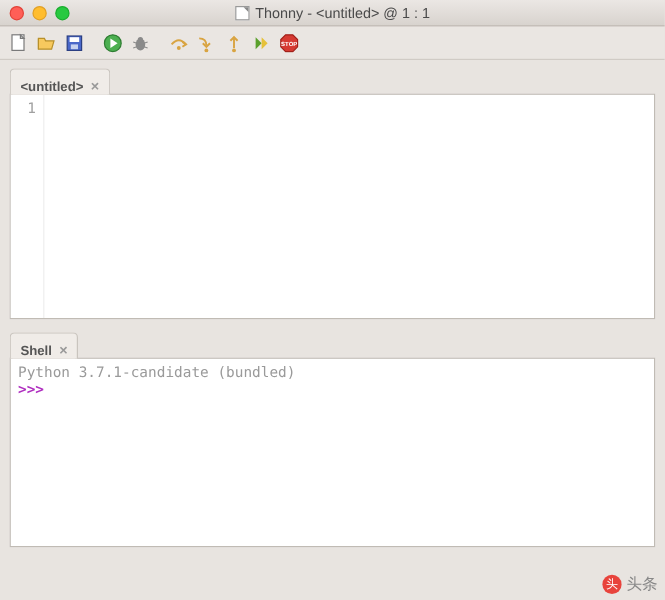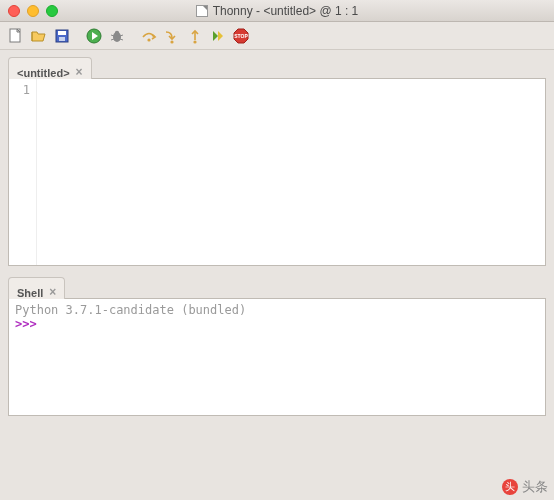--- a/index.html
+++ b/index.html
@@ -67,21 +67,21 @@
     padding: 4px 6px 0 0;
     border-right:1px solid #eee;
     user-select:none;
   }
   .code { flex:1; padding:4px 6px; color:#222; white-space:pre; }
   
   .shell-pane { margin: 10px 8px 0 8px; }
   .shell {
     background:#fff;
     border:1px solid #c0bbb4;
-    height: 118px;
+    height: 158px;
     font-family: Menlo, Consolas, monospace;
     font-size:12px;
     padding:4px 6px;
   }
   .shell .banner { color:#9a9a9a; }
   .shell .prompt { color:#b030c0; font-weight:bold; }
   
   .watermark {
     position:absolute; right:6px; bottom:4px;
     color:#888; font-size:13px;

